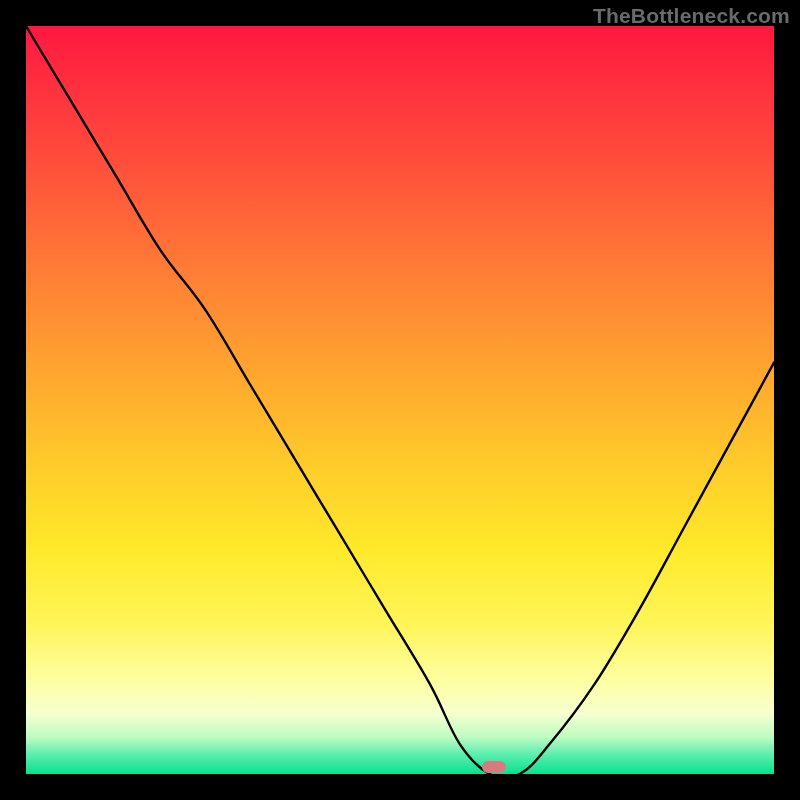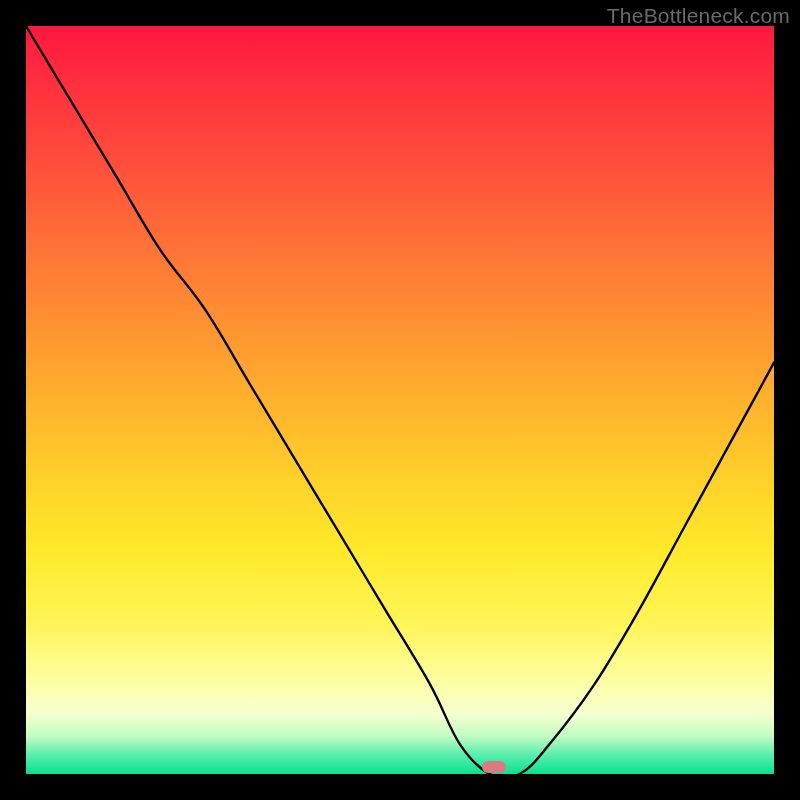--- a/index.html
+++ b/index.html
@@ -42,21 +42,21 @@
       #57eead 97.5%,
       #08e18e 100%
     );
   }
   .watermark {
     position: absolute;
     top: 4px;
     right: 10px;
     color: #6a6a6a;
     font-size: 21px;
-    font-weight: 400;
+    font-weight: 700;
     letter-spacing: 0.2px;
     user-select: none;
   }
   svg.curve {
     position: absolute;
     left: 0;
     top: 0;
     width: 748px;
     height: 748px;
     overflow: visible;

